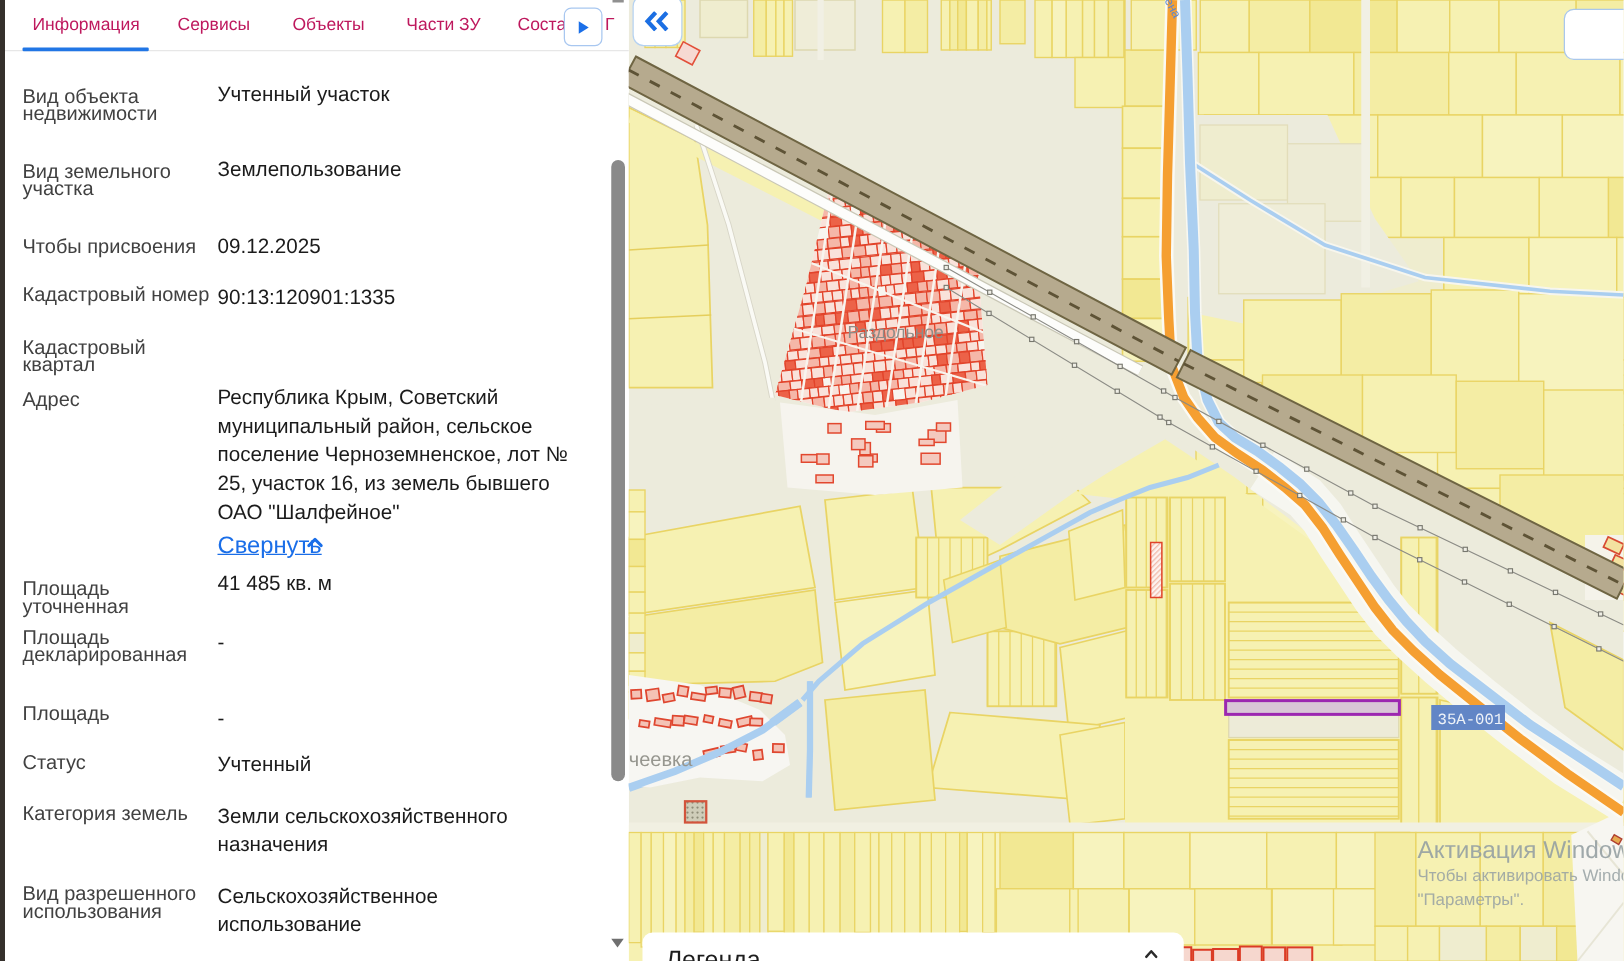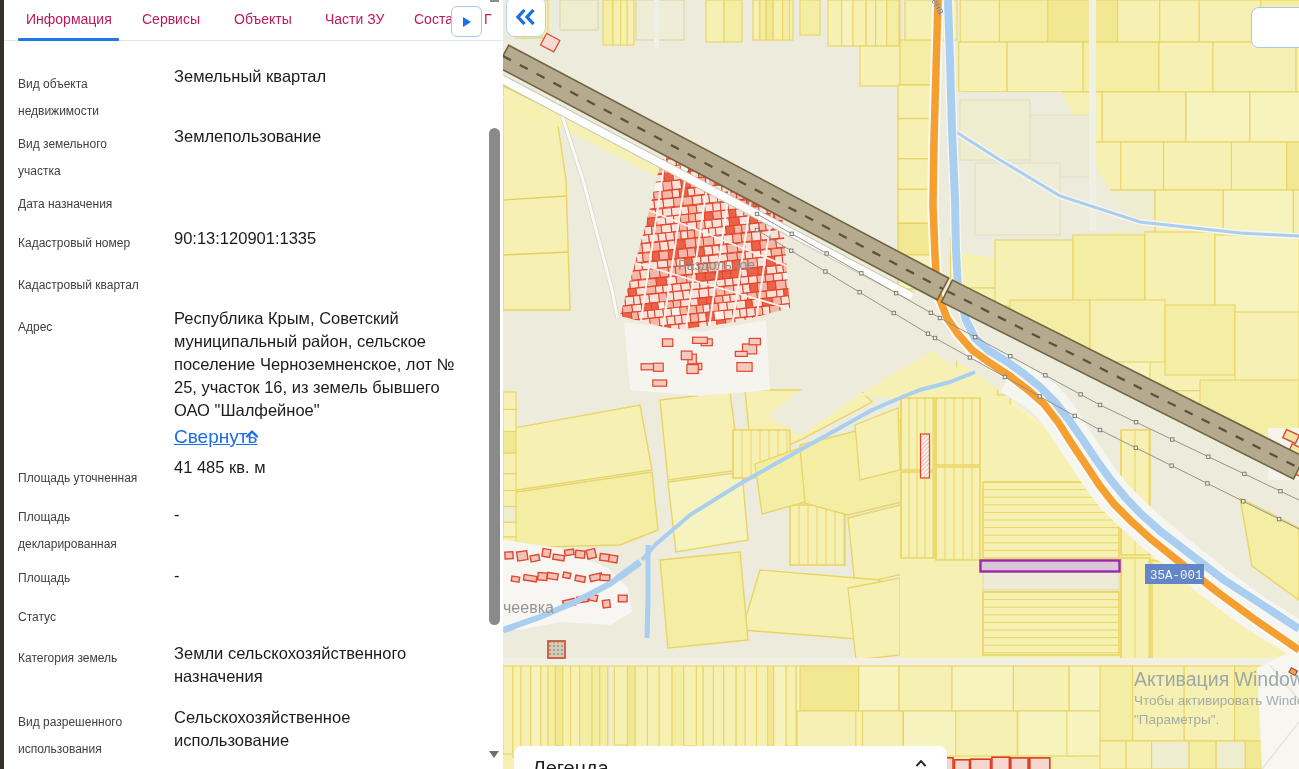--- a/index.html
+++ b/index.html
@@ -2,21 +2,21 @@
 <html lang="ru"><head><meta charset="utf-8">
 <style>
 html,body{margin:0;padding:0;}
 #page{position:relative;width:1299px;height:769px;overflow:hidden;background:#fff;
   font-family:"Liberation Sans",sans-serif;-webkit-font-smoothing:antialiased;}
 #edge{position:absolute;left:0;top:0;width:4px;height:769px;background:#35302C;z-index:5;}
 #panel{position:absolute;left:4px;top:0;width:499px;height:769px;background:#fff;}
 .tab{position:absolute;top:11px;font-size:14px;color:#be185d;white-space:nowrap;z-index:3;}
 #tabline{position:absolute;left:0;top:40px;width:503px;height:1px;background:#E7E7E7;z-index:3;}
 #tabul{position:absolute;left:18px;top:37.5px;width:101px;height:3px;background:#2176E5;border-radius:1px;z-index:3;}
-.lbl{position:absolute;left:18px;width:152px;font-size:12px;line-height:27px;color:#414141;z-index:3;}
+.lbl{position:absolute;left:18px;width:152px;font-size:16px;line-height:14px;color:#414141;z-index:3;}
 .val{position:absolute;left:174px;width:300px;font-size:16.5px;line-height:23px;color:#1B1B1B;z-index:3;}
 .link{position:absolute;left:174px;font-size:19px;color:#1A6EE8;text-decoration:underline;z-index:3;}
 #nextbtn{position:absolute;left:451px;top:6px;width:31px;height:31px;background:#fff;border:1.2px solid #A8C7F0;border-radius:6px;box-sizing:border-box;z-index:4;}
 #nextbtn svg{position:absolute;left:10px;top:9px;}
 #sb-thumb{position:absolute;left:489px;top:128px;width:10.5px;height:497px;background:#8A8A8A;border-radius:5.5px;z-index:6;}
 #sb-top{position:absolute;left:490px;top:0;width:9px;height:2px;background:#909090;z-index:6;}
 #sb-bot{position:absolute;left:489px;top:751px;z-index:6;width:0;height:0;border-left:5.5px solid transparent;border-right:5.5px solid transparent;border-top:7px solid #6F6F6F;}
 #map{position:absolute;left:503px;top:0;width:796px;height:769px;z-index:1;}
 #collbtn{position:absolute;left:505.5px;top:-4px;width:40.5px;height:41px;background:#fff;border:1.5px solid #B5D2F2;border-radius:9px;box-sizing:border-box;z-index:4;}
 #topbox{position:absolute;left:1251px;top:6.5px;width:60px;height:41px;background:#fff;border:1.5px solid #A9C7EC;border-radius:8px;box-sizing:border-box;z-index:4;}
@@ -1199,40 +1199,42 @@
 </div>
 <div class="tab" style="left:26px">Информация</div>
 <div class="tab" style="left:142px">Сервисы</div>
 <div class="tab" style="left:234px">Объекты</div>
 <div class="tab" style="left:325px">Части ЗУ</div>
 <div class="tab" style="left:414px">Состав</div>
 <div class="tab" style="left:484px">Г</div>
 <div id="tabline"></div>
 <div id="tabul"></div>
 <div class="lbl" style="top:71px">Вид объекта<br>недвижимости</div>
-<div class="val" style="top:65px">Земельный квартал</div>
+<div class="val" style="top:65px">Учтенный участок</div>
 <div class="lbl" style="top:131px">Вид земельного<br>участка</div>
 <div class="val" style="top:125px">Землепользование</div>
-<div class="lbl" style="top:191px">Дата назначения</div>
+<div class="lbl" style="top:191px">Чтобы присвоения</div>
+<div class="val" style="top:186px">09.12.2025</div>
 <div class="lbl" style="top:230px">Кадастровый номер</div>
 <div class="val" style="top:227px">90:13:120901:1335</div>
 <div class="lbl" style="top:272px">Кадастровый квартал</div>
 <div class="lbl" style="top:314px">Адрес</div>
 <div class="val" style="top:307px">Республика Крым, Советский<br>муниципальный район, сельское<br>поселение Черноземненское, лот №<br>25, участок 16, из земель бывшего<br>ОАО "Шалфейное"</div>
 <div class="link" style="top:426px">Свернуть</div>
     <svg class="chev" style="position:absolute;left:245px;top:429px" width="14" height="9" viewBox="0 0 14 9">
       <polyline points="2,7.5 7,2.5 12,7.5" fill="none" stroke="#1A6EE8" stroke-width="2.3" stroke-linecap="round" stroke-linejoin="round"></polyline>
     </svg>
 <div class="lbl" style="top:465px">Площадь уточненная</div>
 <div class="val" style="top:456px">41 485 кв. м</div>
 <div class="lbl" style="top:504px">Площадь<br>декларированная</div>
 <div class="val" style="top:503px">-</div>
 <div class="lbl" style="top:565px">Площадь</div>
 <div class="val" style="top:564px">-</div>
 <div class="lbl" style="top:604px">Статус</div>
+<div class="val" style="top:601px">Учтенный</div>
 <div class="lbl" style="top:645px">Категория земель</div>
 <div class="val" style="top:642px">Земли сельскохозяйственного<br>назначения</div>
 <div class="lbl" style="top:709px">Вид разрешенного<br>использования</div>
 <div class="val" style="top:706px">Сельскохозяйственное<br>использование</div>
 <div id="nextbtn">
       <svg width="10" height="12" viewBox="0 0 10 12">
         <polygon points="1,1 9,6 1,11" fill="#1B6FE8"></polygon>
       </svg>
     </div>
 <div id="sb-thumb"></div>

